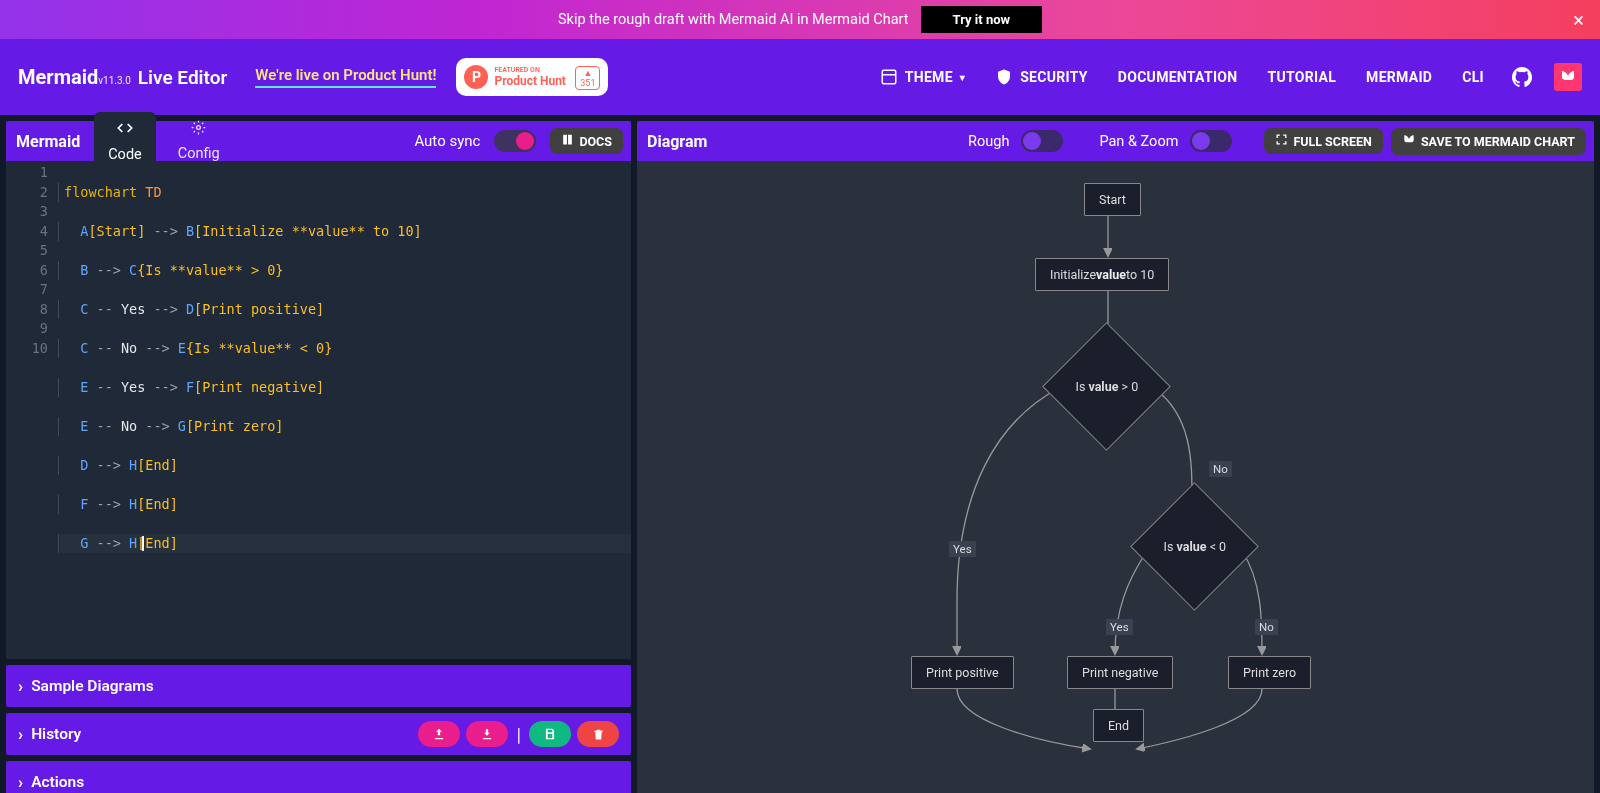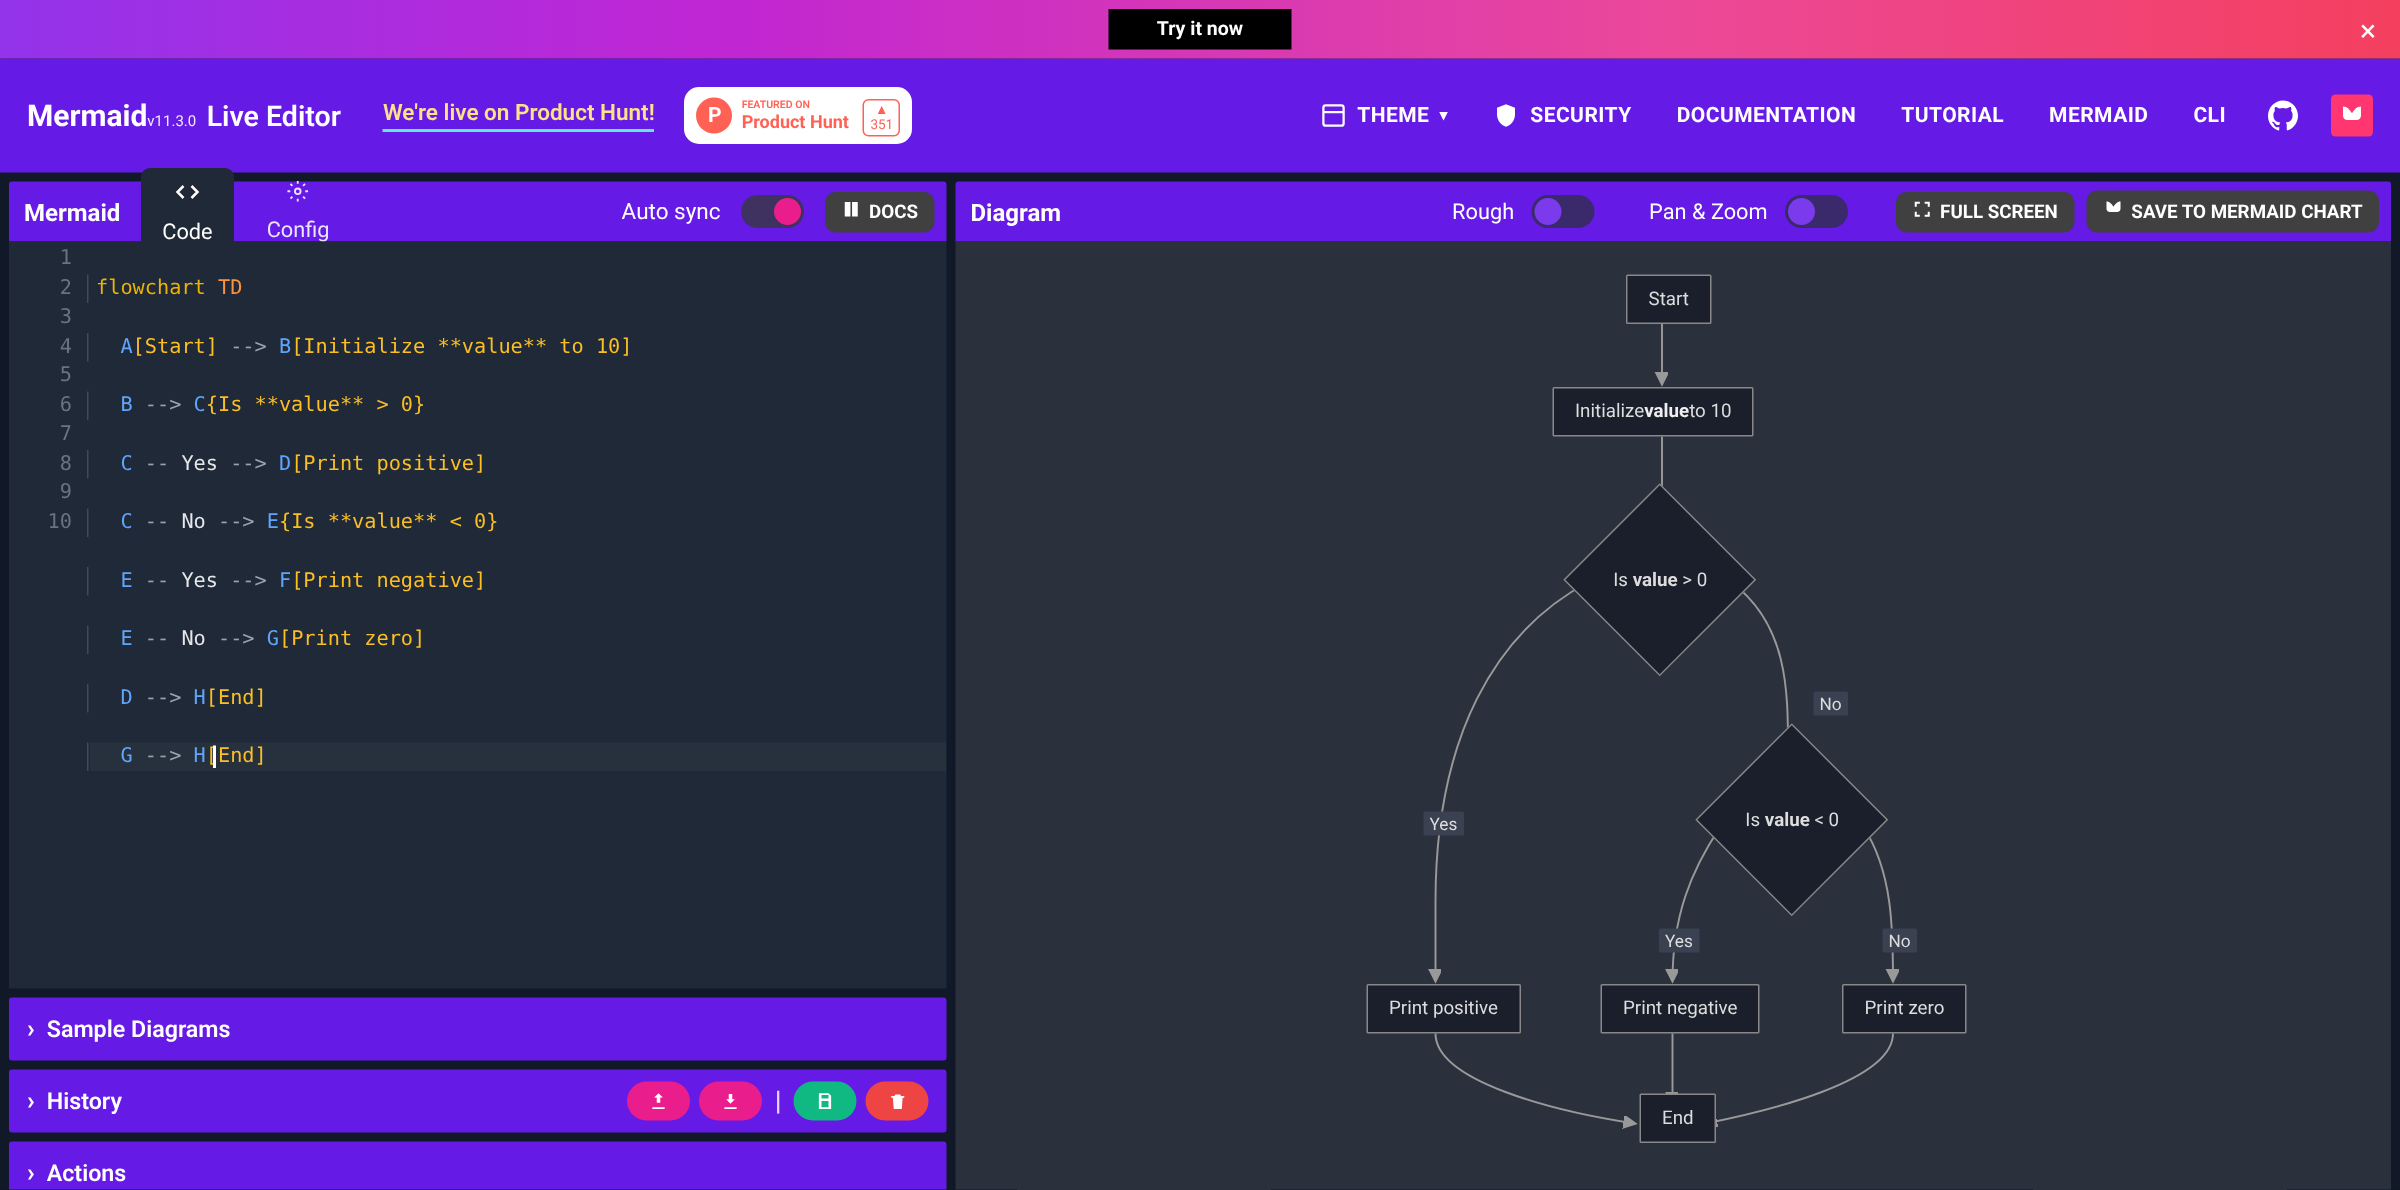--- a/index.html
+++ b/index.html
@@ -276,20 +276,21 @@
   }
   svg.edges path {
     stroke: #999; stroke-width: 1.3; fill: none;
   }
   svg.edges .ah { fill: #999; }
 </style>
 </head>
 <body>
 
 <div class="banner">
+  <span class="banner-text">Skip the rough draft with Mermaid AI in Mermaid Chart</span>
   <span class="banner-btn">Try it now</span>
   <span class="banner-close">×</span>
 </div>
 
 <div class="topbar">
   <span class="logo">
     <span>Mermaid</span><span class="logo-version">v11.3.0</span>
     <span class="logo-sub">Live Editor</span>
   </span>
   <a class="ph-link">We're live on Product Hunt!</a>
@@ -390,20 +391,21 @@
       </div>
       <div class="code">
 <span class="line"><span class="kw">flowchart</span> <span class="type2">TD</span></span>
 <span class="line">  <span class="node">A</span><span class="br">[Start]</span><span class="arrow"> --&gt; </span><span class="node">B</span><span class="br">[Initialize **value** to 10]</span></span>
 <span class="line">  <span class="node">B</span><span class="arrow"> --&gt; </span><span class="node">C</span><span class="br">{Is **value** &gt; 0}</span></span>
 <span class="line">  <span class="node">C</span><span class="arrow"> -- </span><span class="lbl">Yes</span><span class="arrow"> --&gt; </span><span class="node">D</span><span class="br">[Print positive]</span></span>
 <span class="line">  <span class="node">C</span><span class="arrow"> -- </span><span class="lbl">No</span><span class="arrow"> --&gt; </span><span class="node">E</span><span class="br">{Is **value** &lt; 0}</span></span>
 <span class="line">  <span class="node">E</span><span class="arrow"> -- </span><span class="lbl">Yes</span><span class="arrow"> --&gt; </span><span class="node">F</span><span class="br">[Print negative]</span></span>
 <span class="line">  <span class="node">E</span><span class="arrow"> -- </span><span class="lbl">No</span><span class="arrow"> --&gt; </span><span class="node">G</span><span class="br">[Print zero]</span></span>
 <span class="line">  <span class="node">D</span><span class="arrow"> --&gt; </span><span class="node">H</span><span class="br">[End]</span></span>
+<span class="line">  <span class="node">F</span><span class="arrow"> --&gt; </span><span class="node">H</span><span class="br">[End]</span></span>
 <span class="line cur line10bg">  <span class="node">G</span><span class="arrow"> --&gt; </span><span class="node">H</span><span class="br">[End]</span></span>
       </div>
     </div>
 
     <div class="bottom-panels">
       <div class="bottom-panel">
         <span class="chev">›</span>
         <span>Sample Diagrams</span>
       </div>
       <div class="bottom-panel">
@@ -511,18 +513,18 @@
 
       <div class="node-box" style="left:274px;top:495px">
           <span>Print positive</span>
         </div>
       <div class="node-box" style="left:430px;top:495px">
           <span>Print negative</span>
         </div>
       <div class="node-box" style="left:591px;top:495px">
           <span>Print zero</span>
         </div>
-      <div class="node-box" style="left:456px;top:568px">
+      <div class="node-box" style="left:456px;top:548px">
           <span>End</span>
         </div>
     </div>
   </div>
 </div>
 
 </body></html>

